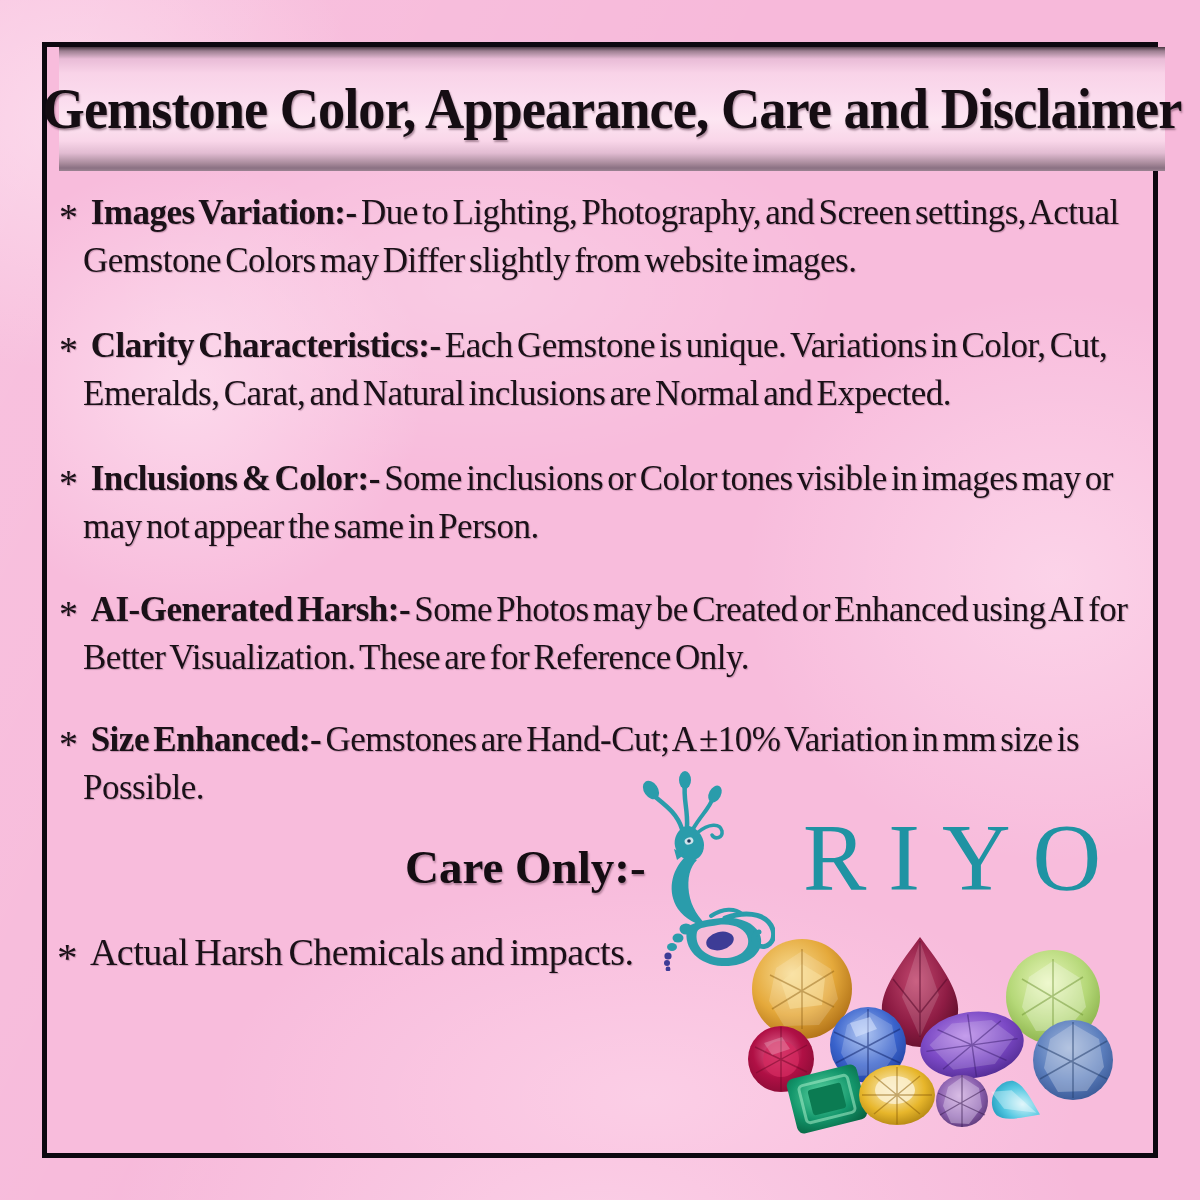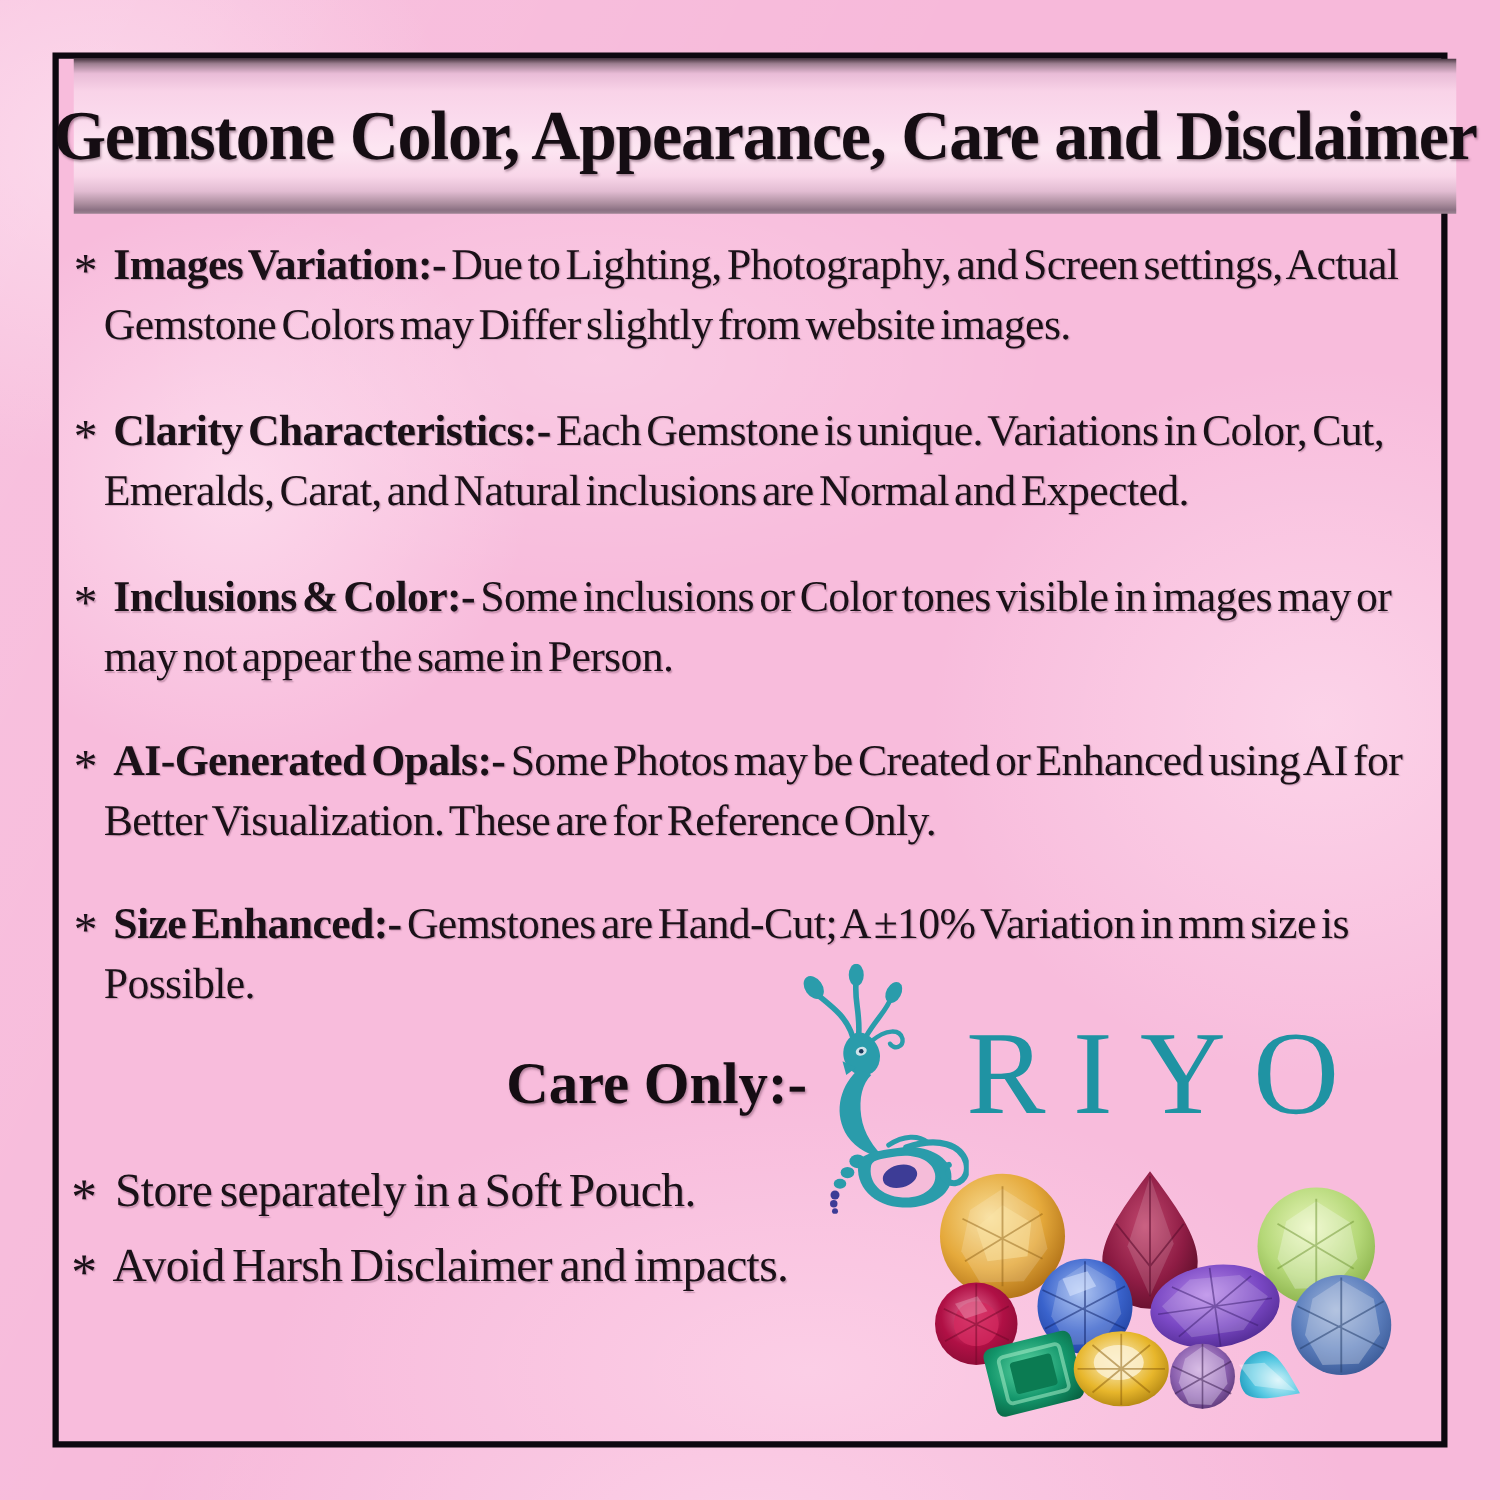--- a/index.html
+++ b/index.html
@@ -42,21 +42,21 @@
     color:#1a1118;text-shadow:1px 1px 1px rgba(110,60,90,.35);
   }
   .bullet strong{font-weight:700;}
   .ast{display:inline-block;text-indent:0;font-size:1.08em;transform:translateY(.15em);margin-right:9px;}
   .b1{top:140px}.b2{top:273px}.b3{top:406px}.b4{top:537px}.b5{top:667px}
   .care-heading{
     position:absolute;left:358px;top:793px;font-size:47px;font-weight:700;color:#150d13;
     text-shadow:1px 2px 2px rgba(70,35,55,.4);
   }
   .riyo{
-    position:absolute;left:726px;top:764px;font-size:95px;line-height:1;
+    position:absolute;left:756px;top:764px;font-size:95px;line-height:1;
     letter-spacing:22px;color:#1f93a3;white-space:nowrap;
   }
   .peacock{position:absolute;left:578px;top:724px;}
   .care-tips{position:absolute;left:10px;top:879px;width:706px;}
   .tip{
     padding-left:26px;text-indent:-26px;margin-bottom:7px;
     font-size:38px;line-height:51px;letter-spacing:-.5px;word-spacing:-3px;
     color:#1a1118;text-shadow:1px 1px 1px rgba(110,60,90,.35);
   }
   .gems{position:absolute;left:683px;top:870px;}
@@ -84,21 +84,21 @@
     </div>
 
     <div class="bullet b3">
       <span class="ast">*</span>
       <strong>Inclusions &amp; Color:-</strong>
       <span>Some inclusions or Color tones visible in images may or may not appear the same in Person.</span>
     </div>
 
     <div class="bullet b4">
       <span class="ast">*</span>
-      <strong>AI-Generated Opals:-</strong>
+      <strong>AI-Generated Harsh:-</strong>
       <span>Some Photos may be Created or Enhanced using AI for Better Visualization. These are for Reference Only.</span>
     </div>
 
     <div class="bullet b5">
       <span class="ast">*</span>
       <strong>Size Enhanced:-</strong>
       <span>Gemstones are Hand-Cut; A ±10% Variation in mm size is Possible.</span>
     </div>
 
     <div class="care-heading">Care Only:-</div>
@@ -136,25 +136,21 @@
         <path d="M100,147 C126,138 144,145 148,159 C151,171 141,179 133,174 C127,170 128,162 134,161" fill="none" stroke="#2a9cab" stroke-width="5" stroke-linecap="round"></path>
         <path d="M86,145 C98,137 110,137 117,143" fill="none" stroke="#2a9cab" stroke-width="4" stroke-linecap="round"></path>
       </g>
     </svg>
 
     <div class="riyo">RIYO</div>
 
     <div class="care-tips">
       <div class="tip">
         <span class="ast">*</span>
-        <span>Store separately in a Soft Pouch.</span>
-      </div>
-      <div class="tip">
-        <span class="ast">*</span>
-        <span>Avoid Harsh Disclaimer and impacts.</span>
+        <span>Actual Harsh Chemicals and impacts.</span>
       </div>
     </div>
 
     <svg class="gems" width="420" height="234" viewBox="0 0 420 234">
       <defs>
         <radialGradient id="gCit" cx=".4" cy=".35" r=".75">
           <stop offset="0" stop-color="#f8dd96"></stop>
             <stop offset=".55" stop-color="#e5a93b"></stop>
             <stop offset="1" stop-color="#a5650f"></stop>
         </radialGradient>

